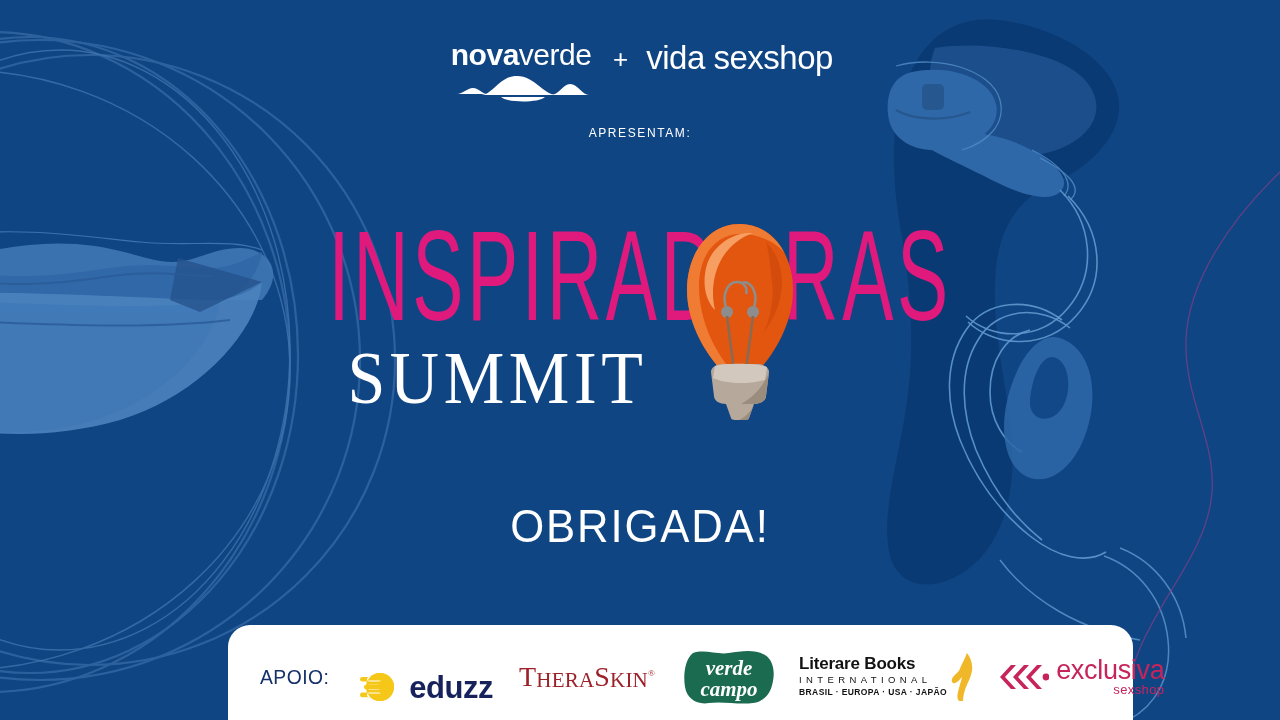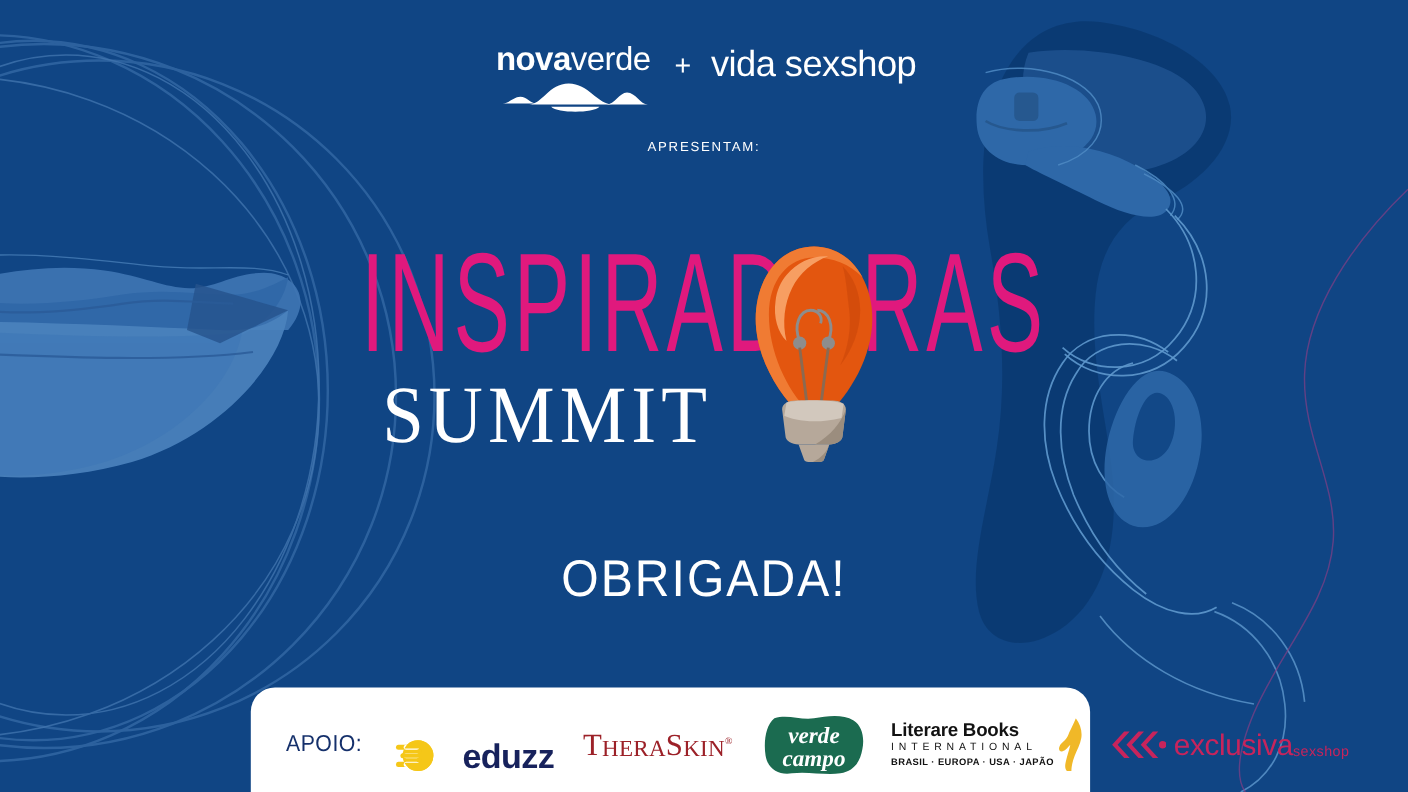--- a/index.html
+++ b/index.html
@@ -142,21 +142,21 @@
     transform: scaleX(0.93);
     transform-origin: 50% 0;
     white-space: nowrap;
   }
 
   
   .sponsorbar {
     position: absolute;
     left: 228px;
     top: 625px;
-    width: 763px;
+    width: 905px;
     height: 95px;
     background: #ffffff;
     border-radius: 22px 22px 0 0;
     display: flex;
     align-items: center;
     gap: 0;
   }
   .apoio {
     margin-left: 32px;
     margin-right: 16px;
@@ -165,21 +165,21 @@
     font-weight: 400;
     letter-spacing: 0.5px;
     transform: scaleX(0.92);
     transform-origin: left center;
     white-space: nowrap;
     margin-top: 8px;
   }
   .sp { display: flex; align-items: center; margin-top: 8px; }
 
   
-  .eduzz { gap: 25px; margin-left: 8px; margin-top: 29px; }
+  .eduzz { gap: 14px; margin-left: 8px; margin-top: 29px; }
   .eduzz-word {
     font-size: 31px;
     font-weight: 700;
     color: #17225c;
     letter-spacing: -0.5px;
     line-height: 31px;
   }
 
   
   .theraskin { margin-left: 26px; }
@@ -210,21 +210,21 @@
     font-size: 9.5px; font-weight: 400; color: #121212;
     letter-spacing: 4.4px; line-height: 13px; white-space: nowrap;
   }
   .lit-3 {
     font-size: 8.5px; font-weight: 700; color: #121212;
     letter-spacing: 0.4px; line-height: 12px; white-space: nowrap;
   }
 
   
   .exclusiva { margin-left: 26px; gap: 7px; }
-  .exc-text { display: flex; flex-direction: row; align-items: flex-start; }
+  .exc-text { display: flex; flex-direction: column; align-items: flex-start; }
   .exc-1 {
     font-size: 27px; font-weight: 400; color: #c7245c;
     letter-spacing: -0.3px; line-height: 26px; white-space: nowrap;
   }
   .exc-2 {
     font-size: 13px; font-weight: 400; color: #c7245c;
     letter-spacing: 0.4px; line-height: 14px;
     align-self: flex-end; white-space: nowrap;
   }
 </style>

